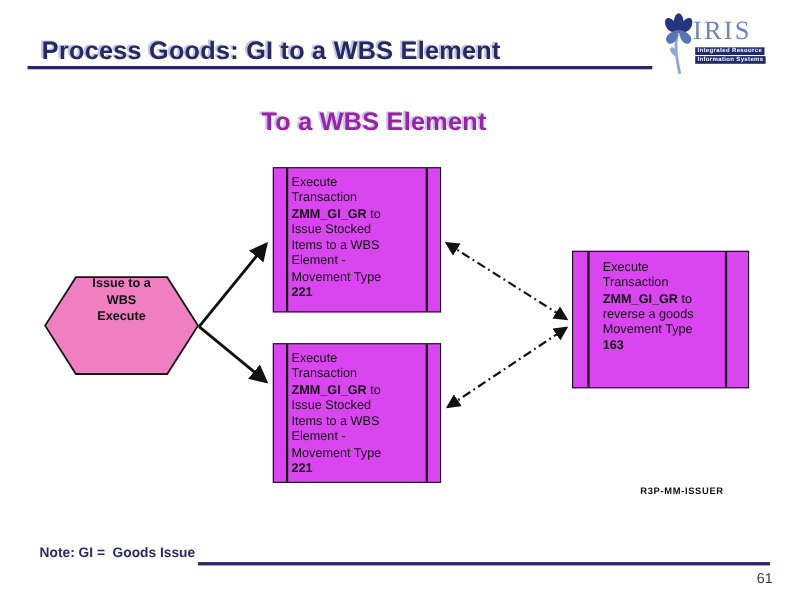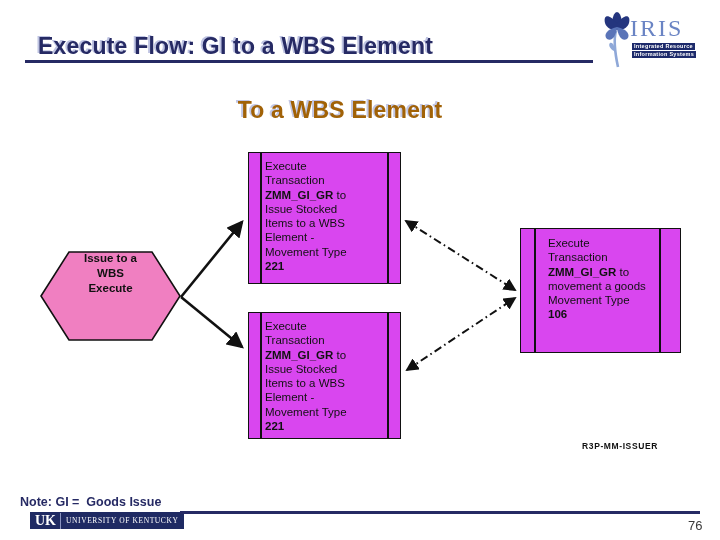--- a/index.html
+++ b/index.html
@@ -24,21 +24,21 @@
     position:absolute; left:30px; top:2px;
     font-family:"Liberation Serif", serif; font-size:24px; color:#6a84c4; letter-spacing:2px;
   }
   .iris-sub { position:absolute; left:32px; top:30px; }
   .iris-sub div {
     display:table; background:#1d2a6b; color:#ffffff; font-size:5.5px; line-height:7px;
     padding:0 2px; letter-spacing:0.3px; margin-bottom:1px; font-weight:bold;
   }
   .subtitle {
     position:absolute; left:160px; top:97px; width:360px; margin:0; text-align:center;
-    font-size:23px; font-weight:bold; color:#a16207; letter-spacing:0.2px;
+    font-size:23px; font-weight:bold; color:#a21caf; letter-spacing:0.2px;
     text-shadow:-2px -1px 0 #c3c7e4;
   }
 
   
   .connectors { position:absolute; left:0; top:0; width:720px; height:540px; pointer-events:none; z-index:5; }
 
   .hexagon-wrap { position:absolute; left:40px; top:251px; width:141px; height:90px; z-index:4; }
   .hex-label {
     position:absolute; left:0; top:0; right:0; bottom:0;
     display:flex; flex-direction:column; align-items:center; 
@@ -60,21 +60,21 @@
   }
   .box-right .box-text { left:27px; right:22px; top:7px; }
   .box-text b { font-weight:bold;text-align:center; }
 
   
   .role-label {
     position:absolute; left:560px; top:441px; width:120px; text-align:center;
     font-size:8.5px; font-weight:bold; color:#111111; letter-spacing:0.6px;
   }
   .note {
-    position:absolute; left:20px; top:495px;
+    position:absolute; left:36px; top:495px;
     font-size:12.5px; font-weight:bold; color:#262a64; white-space:pre;
   }
   .uk-logo {
     position:absolute; left:30px; top:512px; height:17px; background:#1f2a63;
     display:flex; align-items:center; padding:0 5px; box-sizing:border-box;
   }
   .uk-mark {
     color:#ffffff; font-family:"Liberation Serif", serif; font-weight:bold; font-size:14px;
     margin-right:5px; border-right:1px solid #8a93c0; padding-right:4px;
   }
@@ -83,21 +83,21 @@
   }
   .footer-line { position:absolute; left:180px; top:511px; width:520px; height:3px; background:#262a64; }
   .footer-text { position:absolute; left:230px; top:518px; font-size:13px; color:#3a3a3a; }
   .page-number { position:absolute; left:688px; top:518px; font-size:13px; color:#3a3a3a; }
 </style>
 </head>
 <body>
 
 <div class="slide">
 
-  <h1 class="title">Execute Flow: GI to a WBS Element</h1>
+  <h1 class="title">Process Goods: GI to a WBS Element</h1>
   <div class="title-underline"></div>
 
   <div class="iris-logo">
     <svg class="iris-flower" width="34" height="58" viewBox="0 0 34 58">
       <path d="M18 56 C15 42 13 30 16 20" stroke="#8fa8d8" stroke-width="2.6" fill="none"></path>
       <path d="M14 40 C10 38 8 34 10 32 C13 31 15 35 14 40 Z" fill="#8fa8d8"></path>
       <ellipse cx="17" cy="10" rx="4.5" ry="9" fill="#24357e"></ellipse>
       <path d="M17 13 C9 2 3 4 5 12 C7 18 13 20 17 17 Z" fill="#24357e"></path>
       <path d="M17 13 C25 2 31 4 29 12 C27 18 21 20 17 17 Z" fill="#24357e"></path>
       <path d="M17 16 C7 18 3 24 7 28 C12 31 16 25 17 17 Z" fill="#5a74b8"></path>
@@ -165,30 +165,26 @@
     </div>
   </div>
 
   <div class="process-box box-right">
     <div class="vline vl"></div>
     <div class="vline vr"></div>
     <div class="box-text">
       <div>Execute</div>
       <div>Transaction</div>
       <div><b>ZMM_GI_GR</b><span> to</span></div>
-      <div>movement a goods</div>
+      <div>reverse a goods</div>
       <div>Movement Type</div>
-      <div><b>106</b></div>
+      <div><b>163</b></div>
     </div>
   </div>
 
   <div class="role-label">R3P-MM-ISSUER</div>
   <div class="note">Note: GI =  Goods Issue</div>
 
-  <div class="uk-logo">
-    <span class="uk-mark">UK</span>
-    <span class="uk-univ">UNIVERSITY OF KENTUCKY</span>
-  </div>
 
   <div class="footer-line"></div>
-  <div class="page-number">76</div>
+  <div class="page-number">61</div>
 
 </div>
 
 </body></html>

